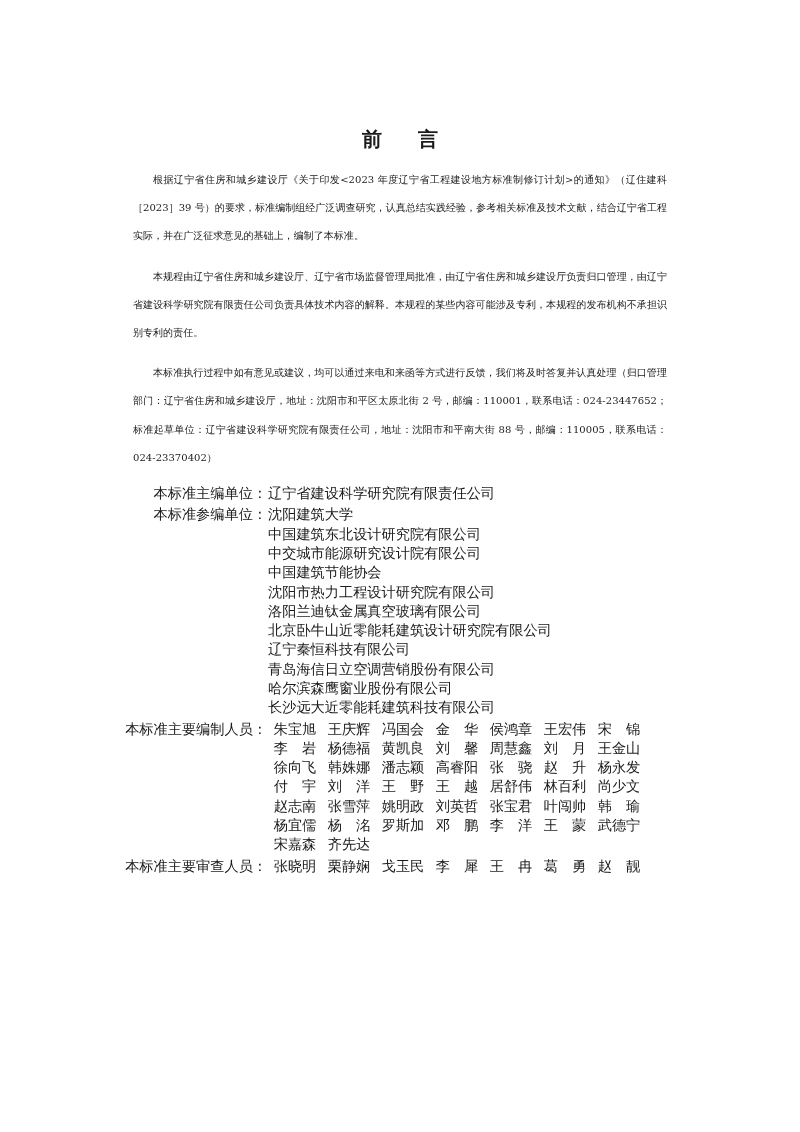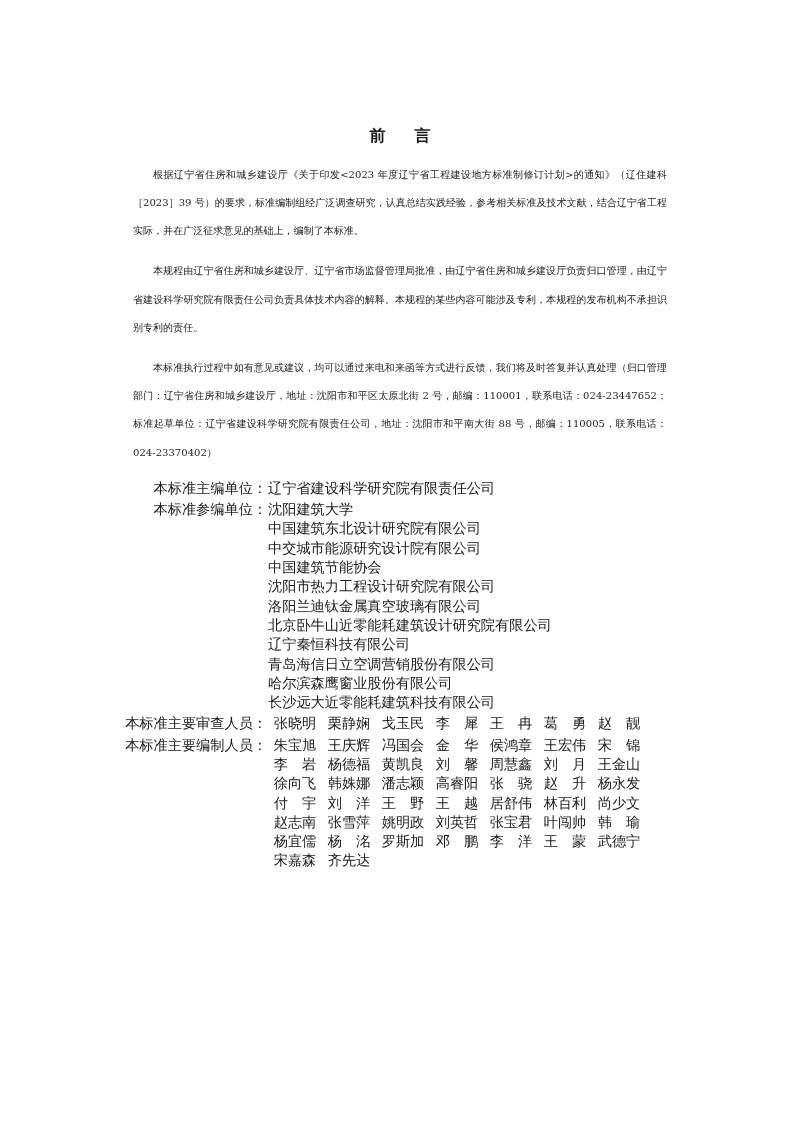--- a/index.html
+++ b/index.html
@@ -25,21 +25,21 @@
   .content {
     position: absolute;
     left: 121px;
     top: 126px;
     width: 558px;
   }
 
   
   .doc-title {
     text-align: center;
-    font-size: 16px;
+    font-size: 20px;
     font-weight: bold;
     letter-spacing: 0.40em;
     text-indent: 0.40em;
     line-height: 1.3;
     margin: 0 0 14px 0;
     font-family: "DejaVu Sans", "Liberation Sans", sans-serif;
   }
 
   
   .para {
@@ -145,27 +145,20 @@
         <span class="row-value">哈尔滨森鹰窗业股份有限公司</span>
       </div>
       <div class="row">
         <span class="row-label blank">本标准参编单位：</span>
         <span class="row-value">长沙远大近零能耗建筑科技有限公司</span>
       </div>
     </div>
 
     <div class="block">
       <div class="row">
-        <span class="row-label">本标准主要审查人员：</span>
-        <span class="row-value namegrid"><span class="namecell">张晓明</span><span class="namecell">栗静娴</span><span class="namecell">戈玉民</span><span class="namecell">李　犀</span><span class="namecell">王　冉</span><span class="namecell">葛　勇</span><span class="namecell">赵　靓</span></span>
-      </div>
-    </div>
-
-    <div class="block">
-      <div class="row">
         <span class="row-label">本标准主要编制人员：</span>
         <span class="row-value namegrid"><span class="namecell">朱宝旭</span><span class="namecell">王庆辉</span><span class="namecell">冯国会</span><span class="namecell">金　华</span><span class="namecell">侯鸿章</span><span class="namecell">王宏伟</span><span class="namecell">宋　锦</span></span>
       </div>
       <div class="row">
         <span class="row-label blank">本标准主要编制人员：</span>
         <span class="row-value namegrid"><span class="namecell">李　岩</span><span class="namecell">杨德福</span><span class="namecell">黄凯良</span><span class="namecell">刘　馨</span><span class="namecell">周慧鑫</span><span class="namecell">刘　月</span><span class="namecell">王金山</span></span>
       </div>
       <div class="row">
         <span class="row-label blank">本标准主要编制人员：</span>
         <span class="row-value namegrid"><span class="namecell">徐向飞</span><span class="namecell">韩姝娜</span><span class="namecell">潘志颖</span><span class="namecell">高睿阳</span><span class="namecell">张　骁</span><span class="namecell">赵　升</span><span class="namecell">杨永发</span></span>
@@ -181,14 +174,21 @@
       <div class="row">
         <span class="row-label blank">本标准主要编制人员：</span>
         <span class="row-value namegrid"><span class="namecell">杨宜儒</span><span class="namecell">杨　洺</span><span class="namecell">罗斯加</span><span class="namecell">邓　鹏</span><span class="namecell">李　洋</span><span class="namecell">王　蒙</span><span class="namecell">武德宁</span></span>
       </div>
       <div class="row">
         <span class="row-label blank">本标准主要编制人员：</span>
         <span class="row-value namegrid"><span class="namecell">宋嘉森</span><span class="namecell">齐先达</span></span>
       </div>
     </div>
 
+    <div class="block">
+      <div class="row">
+        <span class="row-label">本标准主要审查人员：</span>
+        <span class="row-value namegrid"><span class="namecell">张晓明</span><span class="namecell">栗静娴</span><span class="namecell">戈玉民</span><span class="namecell">李　犀</span><span class="namecell">王　冉</span><span class="namecell">葛　勇</span><span class="namecell">赵　靓</span></span>
+      </div>
+    </div>
+
   </div>
 </div>
 
 </body></html>

